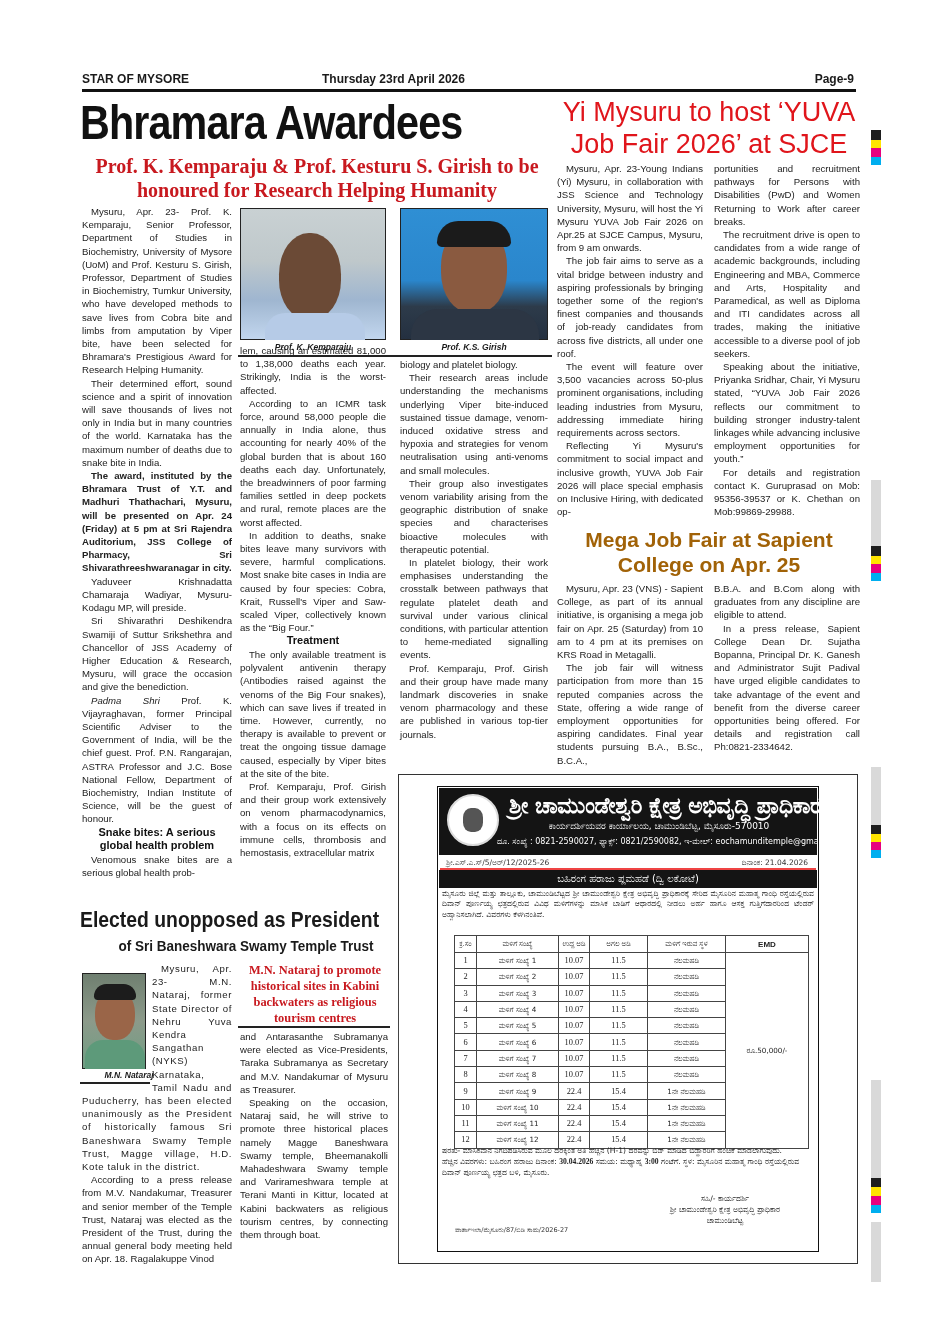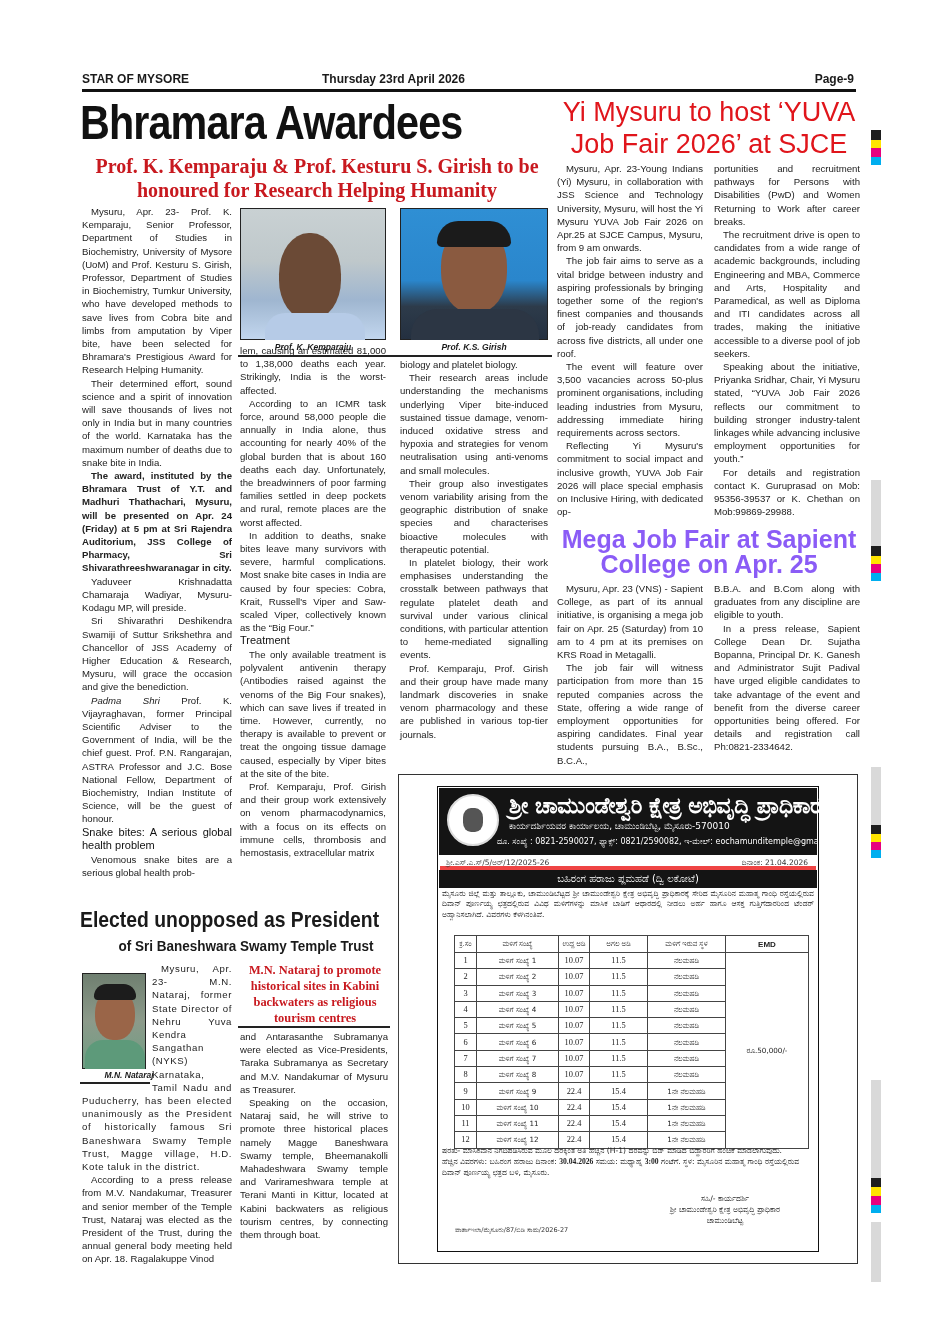--- a/index.html
+++ b/index.html
@@ -11,42 +11,42 @@
 .masthead .c{position:absolute;left:240px;top:2px}
 .masthead .r{position:absolute;right:2px;top:2px}
 .rule{left:82px;top:89px;width:774px;height:3px;background:#111}
 .h-bhramara{left:80px;top:93px;width:464px;font-family:"Liberation Sans",sans-serif;font-weight:bold;font-size:48px;letter-spacing:-1px;transform:scaleX(0.86);transform-origin:left;white-space:nowrap;color:#111;line-height:60px}
 .sub-red{left:82px;top:154px;width:470px;text-align:center;font-family:"Liberation Serif",serif;font-weight:bold;color:#c8191f;font-size:20px;line-height:24px}
 .h-yi{left:556px;top:96px;width:306px;text-align:center;font-weight:normal;font-size:27px;line-height:32px;color:#e0151b}
 .col{position:absolute;font-size:9.6px;line-height:13.2px;text-align:justify;color:#222}
 .col p{text-indent:9px}
 .col .b{font-weight:bold}
 .col .i{font-style:italic}
-.col .subhead{text-indent:0;font-weight:normal;font-size:11px;line-height:13.5px;color:#111}
+.col .subhead{text-indent:0;text-align:center;font-weight:bold;font-size:11px;line-height:13.5px;color:#111}
 .photo{position:absolute;border:1px solid #222}
 .photo1{left:240px;top:208px;width:146px;height:132px;background:linear-gradient(180deg,#c9d1d3 0%,#bfc8cb 40%,#9fb6d0 70%,#c2d6ee 100%)}
 .photo2{left:400px;top:208px;width:148px;height:132px;background:linear-gradient(180deg,#2f8fd4 0%,#2a86cc 55%,#2d3b4a 75%,#243040 100%)}
 .face{position:absolute;border-radius:48% 48% 45% 45%}
 .cap{position:absolute;font-style:italic;font-weight:bold;font-size:8.5px;text-align:center}
 .caprule{position:absolute;height:1.5px;background:#222}
-.h-mega{left:556px;top:527px;width:306px;text-align:center;font-weight:bold;font-size:25px;line-height:25px;color:#8b5cf6}
+.h-mega{left:556px;top:527px;width:306px;text-align:center;font-weight:bold;font-size:21px;line-height:25px;color:#a16207}
 .h-elected{left:80px;top:907px;width:318px;font-weight:bold;font-size:22px;line-height:26px;white-space:nowrap;transform:scaleX(0.88);transform-origin:left}
 .h-elected2{left:96px;top:936px;width:300px;font-weight:bold;font-size:15px;line-height:20px;text-align:center;white-space:nowrap;transform:scaleX(0.9);transform-origin:center}
 .photo3{left:82px;top:973px;width:64px;height:96px;border:1px solid #222;background:linear-gradient(180deg,#6f7f70 0%,#8c9a8a 50%,#6f9e83 100%)}
 .sub-red2{left:240px;top:962px;width:150px;text-align:center;font-family:"Liberation Serif",serif;font-weight:bold;color:#c8191f;font-size:12.4px;line-height:16px}
 .adbox{left:398px;top:774px;width:460px;height:490px;border:1.5px solid #333}
 .adinner{left:437px;top:786px;width:382px;height:466px;border:1.5px solid #111}
 .adhead{left:439px;top:788px;width:378px;height:67px;background:#141414;color:#fff}
 .emblem{position:absolute;left:8px;top:6px;width:52px;height:52px;border-radius:50%;background:#fff;border:2px solid #ddd}
 .emblem:after{content:"";position:absolute;left:14px;top:12px;width:20px;height:24px;border-radius:40%;background:#555}
 .kn{font-family:"DejaVu Sans",sans-serif}
 .ad-title{position:absolute;left:70px;top:4px;width:300px;text-align:center;font-size:22px;font-weight:bold;line-height:28px;white-space:nowrap;letter-spacing:-0.5px}
-.ad-sub{position:absolute;left:70px;top:32px;width:300px;text-align:left;font-size:9px;line-height:12px}
+.ad-sub{position:absolute;left:70px;top:32px;width:300px;text-align:center;font-size:9px;line-height:12px}
 .ad-contact{position:absolute;left:58px;top:48px;width:318px;text-align:right;font-size:8px;line-height:12px;white-space:nowrap}
-.refrow{left:440px;top:856px;width:376px;height:14px;font-size:7.5px;color:#333;border-bottom:4px solid #ef4444}
+.refrow{left:440px;top:856px;width:376px;height:14px;font-size:7.5px;color:#333;border-bottom:2px solid #ef4444}
 .refrow .l{position:absolute;left:6px;top:2px}
 .refrow .r{position:absolute;right:8px;top:2px}
 .noticebar{left:439px;top:870px;width:378px;height:18px;background:#141414;color:#fff;text-align:center;font-size:10px;line-height:18px}
 .adpara{left:442px;top:889px;width:372px;font-size:7.6px;line-height:10.3px;color:#222;text-align:justify}
 table.tender{position:absolute;left:454px;top:935px;width:355px;border-collapse:collapse;font-family:"Liberation Serif",serif;font-size:8.4px;color:#222}
 table.tender th,table.tender td{border:1px solid #444;text-align:center;height:16.3px;padding:0 2px}
 table.tender th{font-family:Liberation Serif, serif;font-size:7.2px;font-weight:normal;height:17px}
 table.tender th.emd{font-family:"Liberation Sans",sans-serif;font-weight:bold;font-size:8px}
 table.tender td.kn{font-size:7.2px}
 .adfoot{left:442px;top:1146px;width:372px;font-size:7.6px;line-height:10.8px;color:#222}
@@ -125,21 +125,21 @@
   <p>Speaking about the initiative, Priyanka Sridhar, Chair, Yi Mysuru stated, “YUVA Job Fair 2026 reflects our commitment to building stronger industry-talent linkages while advancing inclusive employment opportunities for youth.”</p>
   <p>For details and registration contact K. Guruprasad on Mob: 95356-39537 or K. Chethan on Mob:99869-29988.</p>
 </div>
 
 <div class="abs h-mega">Mega Job Fair at Sapient College on Apr. 25</div>
 <div class="col" style="left:557px;top:582px;width:146px">
   <p>Mysuru, Apr. 23 (VNS) - Sapient College, as part of its annual initiative, is organising a mega job fair on Apr. 25 (Saturday) from 10 am to 4 pm at its premises on KRS Road in Metagalli.</p>
   <p>The job fair will witness participation from more than 15 reputed companies across the State, offering a wide range of employment opportunities for aspiring candidates. Final year students pursuing B.A., B.Sc., B.C.A.,</p>
 </div>
 <div class="col" style="left:714px;top:582px;width:146px">
-  <p style="text-indent:0">B.B.A. and B.Com along with graduates from any discipline are eligible to youth.</p>
+  <p style="text-indent:0">B.B.A. and B.Com along with graduates from any discipline are eligible to attend.</p>
   <p>In a press release, Sapient College Dean Dr. Sujatha Bopanna, Principal Dr. K. Ganesh and Administrator Sujit Padival have urged eligible candidates to take advantage of the event and benefit from the diverse career opportunities being offered. For details and registration call Ph:0821-2334642.</p>
 </div>
 
 <div class="abs h-elected">Elected unopposed as President</div>
 <div class="abs h-elected2">of Sri Baneshwara Swamy Temple Trust</div>
 <div class="abs photo3">
   <div class="face" style="left:12px;top:14px;width:40px;height:52px;background:#9a6548"></div>
   <div style="position:absolute;left:11px;top:10px;width:42px;height:16px;background:#1c1c1c;border-radius:20px 20px 6px 6px"></div>
   <div style="position:absolute;left:2px;top:66px;width:60px;height:29px;background:#5d9a7a;border-radius:18px 18px 0 0"></div>
 </div>

